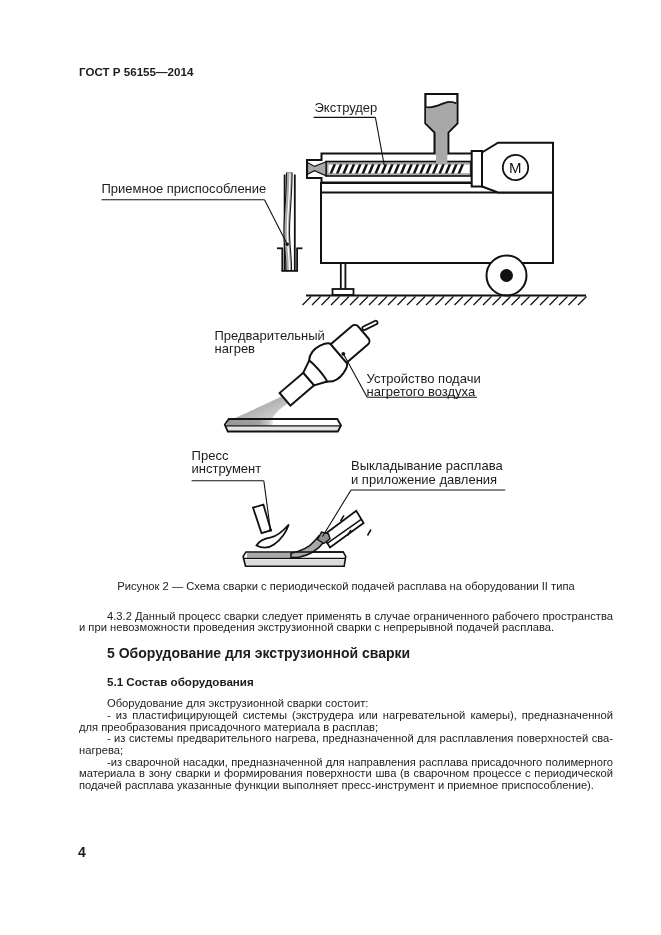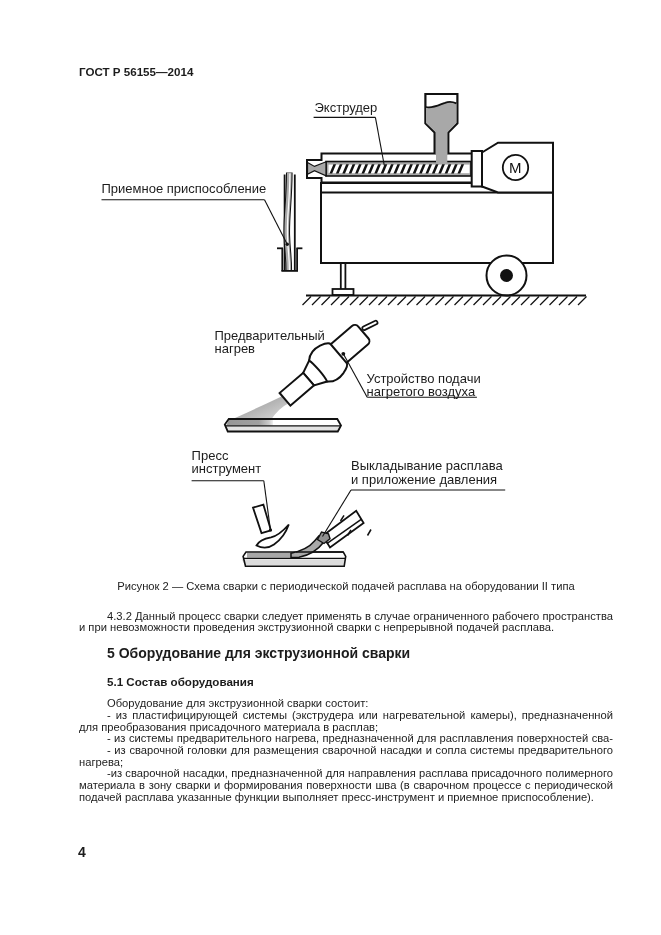--- a/index.html
+++ b/index.html
@@ -207,20 +207,19 @@
 </div>
 
 <div class="abs h5" style="left:107px;top:644.7px;">5 Оборудование для экструзионной сварки</div>
 <div class="abs h51" style="left:107px;top:674.7px;">5.1 Состав оборудования</div>
 
 <div class="abs bt" style="left:79px;top:698.2px;width:534px;">
 <div class="ind">Оборудование для экструзионной сварки состоит:</div>
 <div class="jl ind">- из пластифицирующей системы (экструдера или нагревательной камеры), предназначенной</div>
 <div>для преобразования присадочного материала в расплав;</div>
 <div class="jl ind">- из системы предварительного нагрева, предназначенной для расплавления поверхностей сва-</div>
-<div class="jl ind">- из сварочной головки для размещения сварочной насадки и сопла системы предварительного</div>
 <div>нагрева;</div>
 <div class="jl ind">-из сварочной насадки, предназначенной для направления расплава присадочного полимерного</div>
 <div class="jl">материала в зону сварки и формирования поверхности шва (в сварочном процессе с периодической</div>
 <div>подачей расплава указанные функции выполняет пресс-инструмент и приемное приспособление).</div>
 </div>
 
 <div class="abs" style="left:78px;top:844.3px;font-weight:bold;font-size:14px;">4</div>
 
 </body></html>

